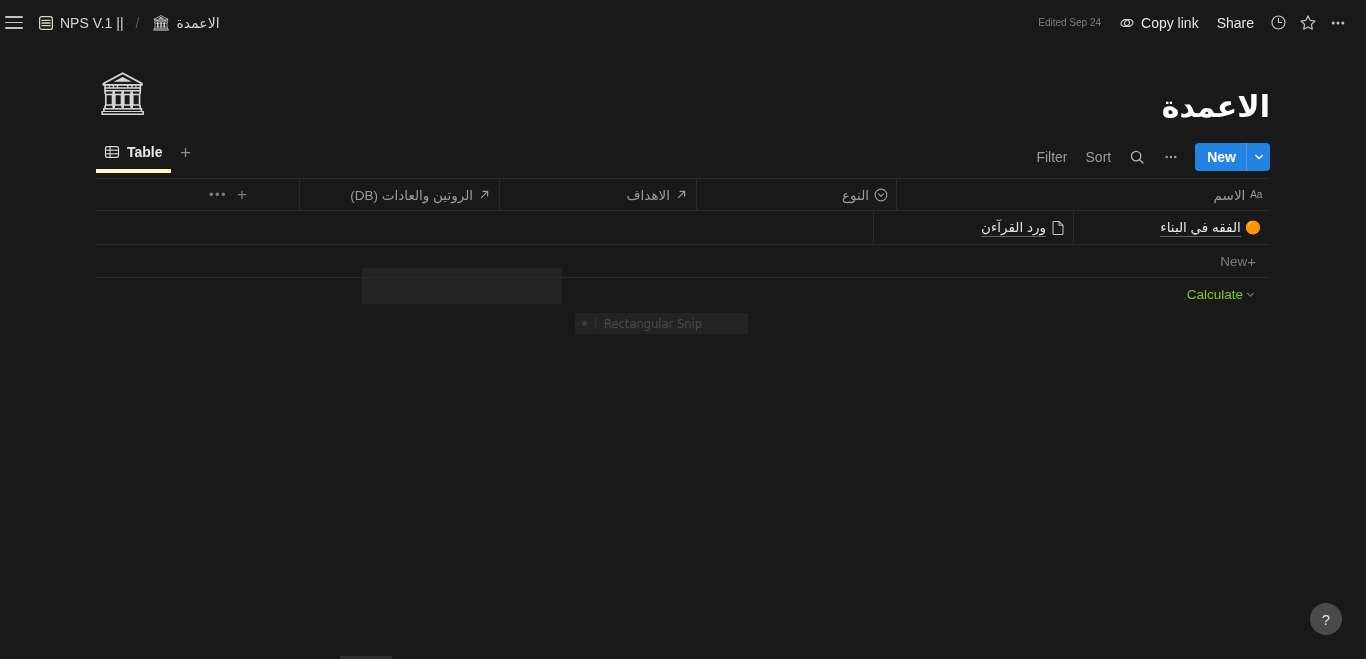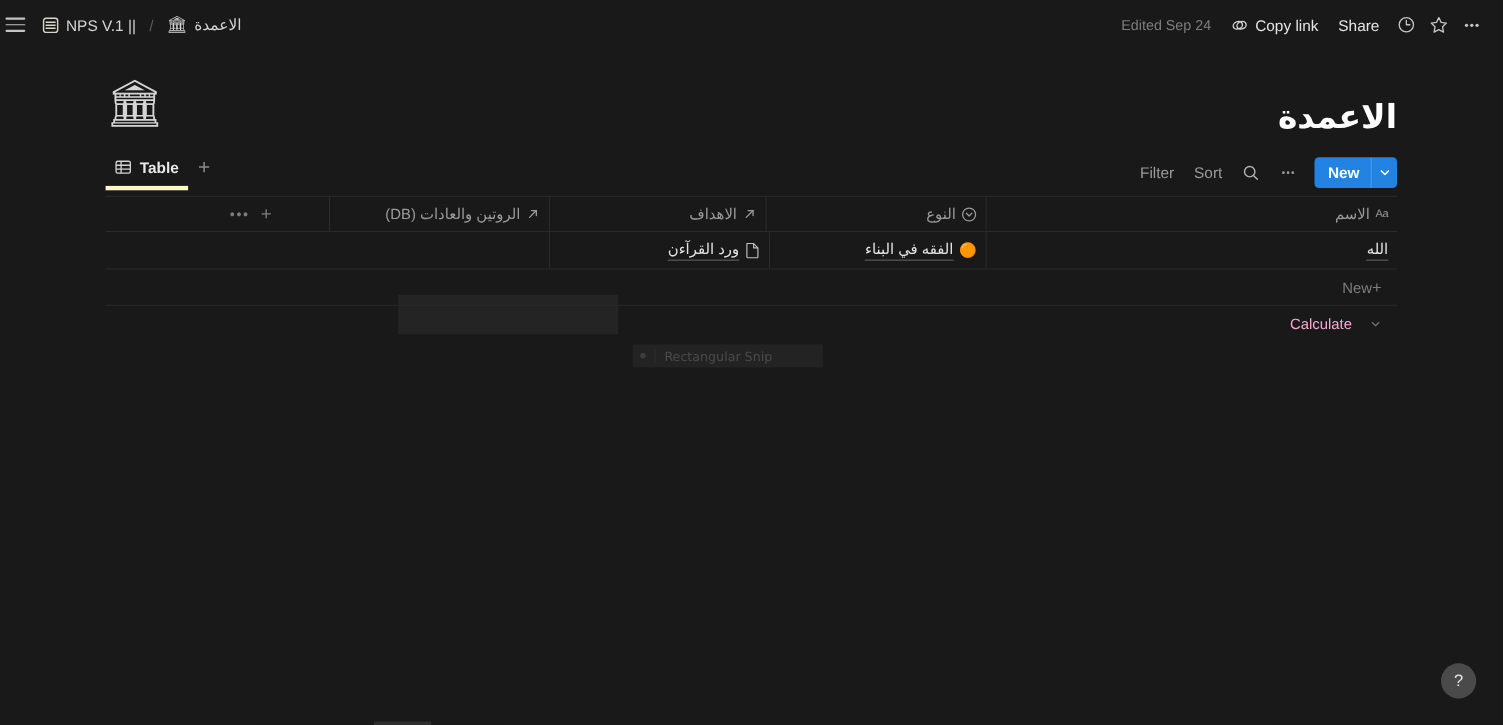--- a/index.html
+++ b/index.html
@@ -99,21 +99,21 @@
 
   .topbar-right {
     display: flex;
     align-items: center;
     gap: 2px;
     flex-shrink: 0;
   }
 
   .edited-label {
     color: #7d7d7d;
-    font-size: 13px;
+    font-size: 10px;
     padding: 4px 8px;
     border-radius: 4px;
     cursor: pointer;
     white-space: nowrap;
     margin-left: 33px;
   }
 
   .tb-text-btn {
     display: flex;
     align-items: center;
@@ -380,22 +380,22 @@
     display: flex;
     flex-direction: row-reverse;
     align-items: center;
     height: 32px;
     padding-right: 8px;
   }
   .t-calc {
     display: flex;
     flex-direction: row-reverse;
     align-items: center;
-    gap: 16px;
-    color: #f9a8d4;
+    gap: 2px;
+    color: #84cc16;
     font-size: 13.5px;
     cursor: pointer;
     width: 374px;
     justify-content: flex-start;
     padding-right: 6px;
   }
 
   .dots { letter-spacing: 1.5px; font-size: 13px; color: #7d7d7d; cursor: pointer; }
   .plus-head { font-size: 17px; color: #7d7d7d; cursor: pointer; line-height: 1; }
 
@@ -639,23 +639,20 @@
         </span>
       </div>
 
       <div class="t-cell tail">
         <span class="dots">•••</span>
         <span class="plus-head">+</span>
       </div>
     </div>
 
     <div class="t-row data">
-      <div class="t-cell c0">
-        <span class="cell-link">الله</span>
-      </div>
 
 
       <div class="t-cell c2">
         <span class="relation-chip">
           <span class="rc-emoji">🟠</span>
           <span class="rc-text">الفقه في البناء</span>
         </span>
       </div>
 
       <div class="t-cell c3">

